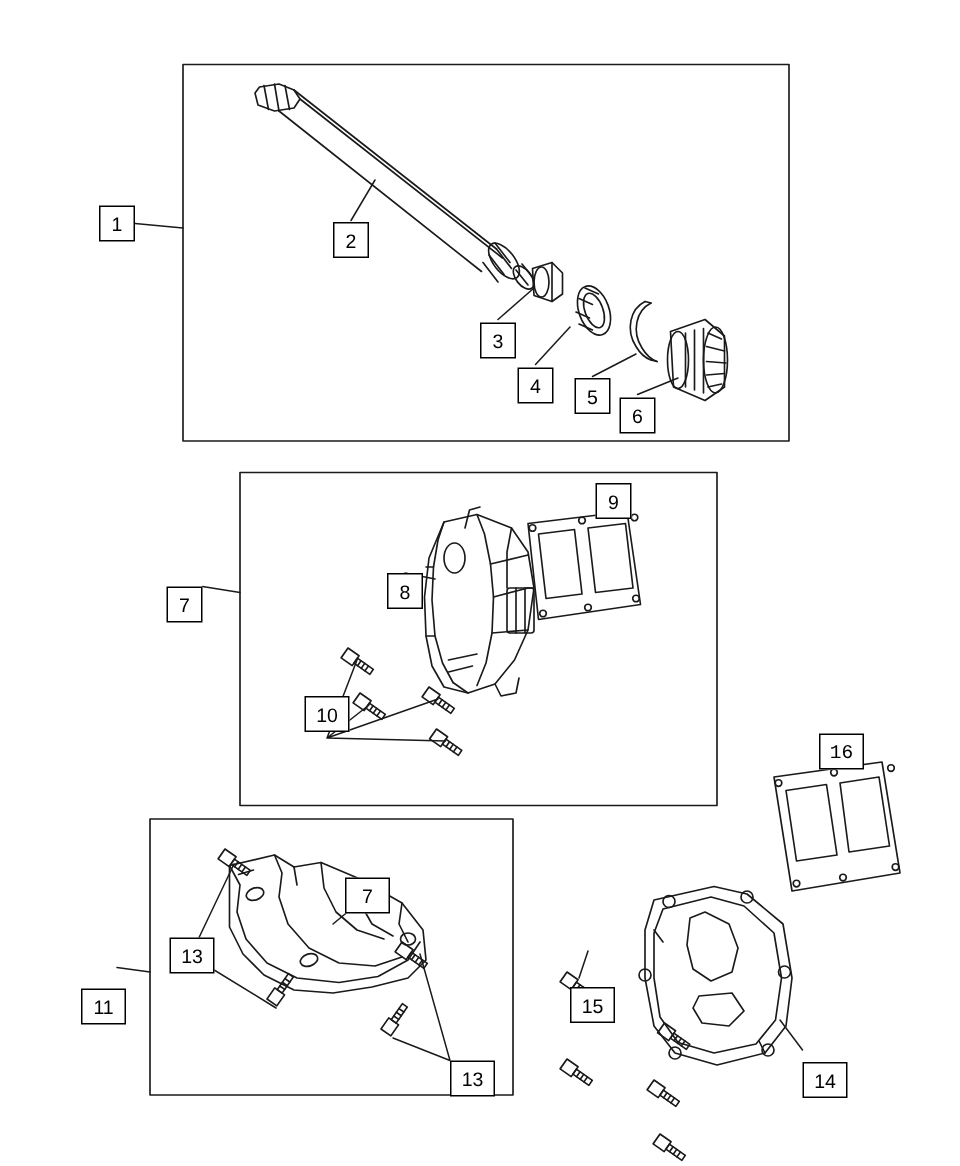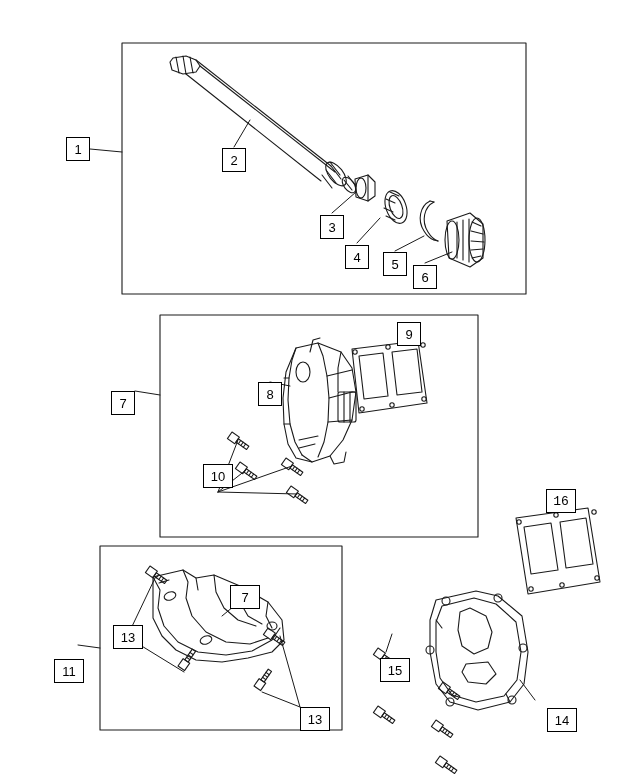--- a/index.html
+++ b/index.html
@@ -269,17 +269,17 @@
   <div class="callout w1" style="left:383px; top:252px;">5</div>
   <div class="callout w1" style="left:413px; top:265px;">6</div>
   <div class="callout w1" style="left:111px; top:391px;">7</div>
   <div class="callout w1" style="left:258px; top:382px;">8</div>
   <div class="callout w1" style="left:397px; top:322px;">9</div>
   <div class="callout w2" style="left:203px; top:464px;">10</div>
   <div class="callout w2" style="left:54px;  top:659px;">11</div>
   <div class="callout w2" style="left:230px; top:585px;">7</div>
   <div class="callout w2" style="left:113px; top:625px;">13</div>
   <div class="callout w2" style="left:300px; top:707px;">13</div>
-  <div class="callout w2" style="left:535px; top:708px;margin-left:12px;">14</div>
+  <div class="callout w2" style="left:535px; top:708px;">14</div>
   <div class="callout w2" style="left:380px; top:658px;">15</div>
   <div class="callout w2" style="left:546px; top:489px;font-family:Liberation Mono, monospace;">16</div>
 
 </div>
 
 </body></html>

